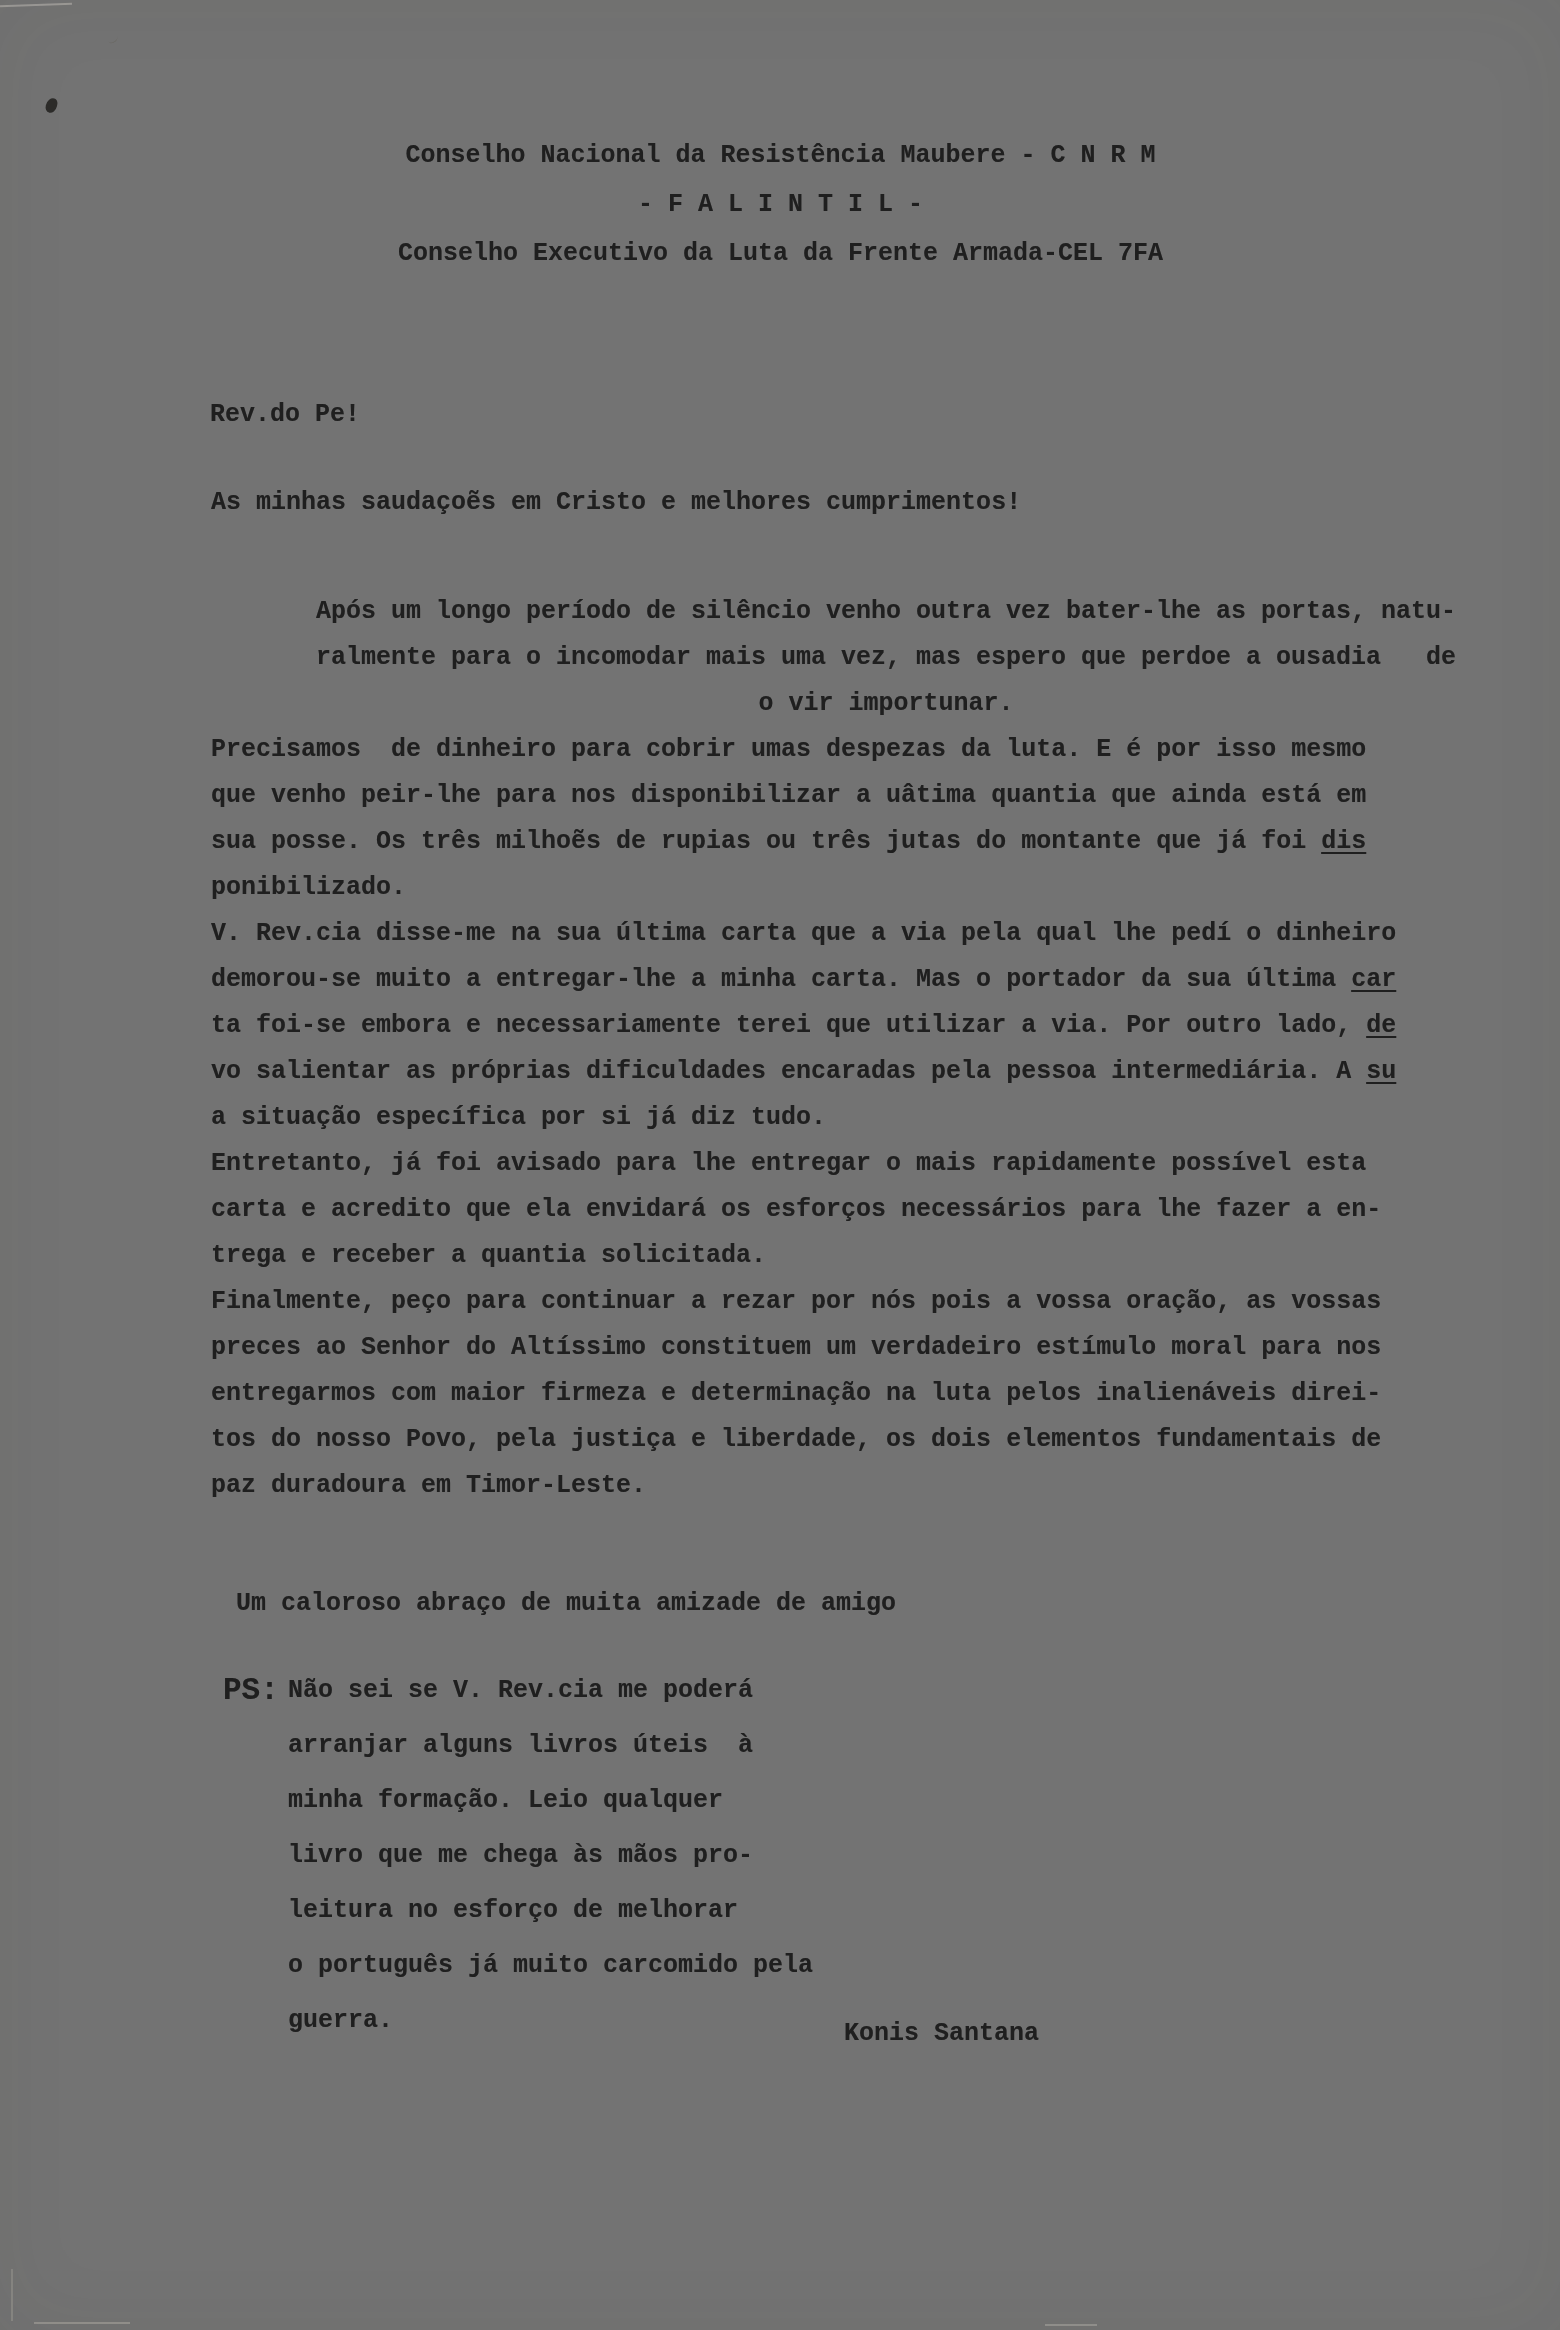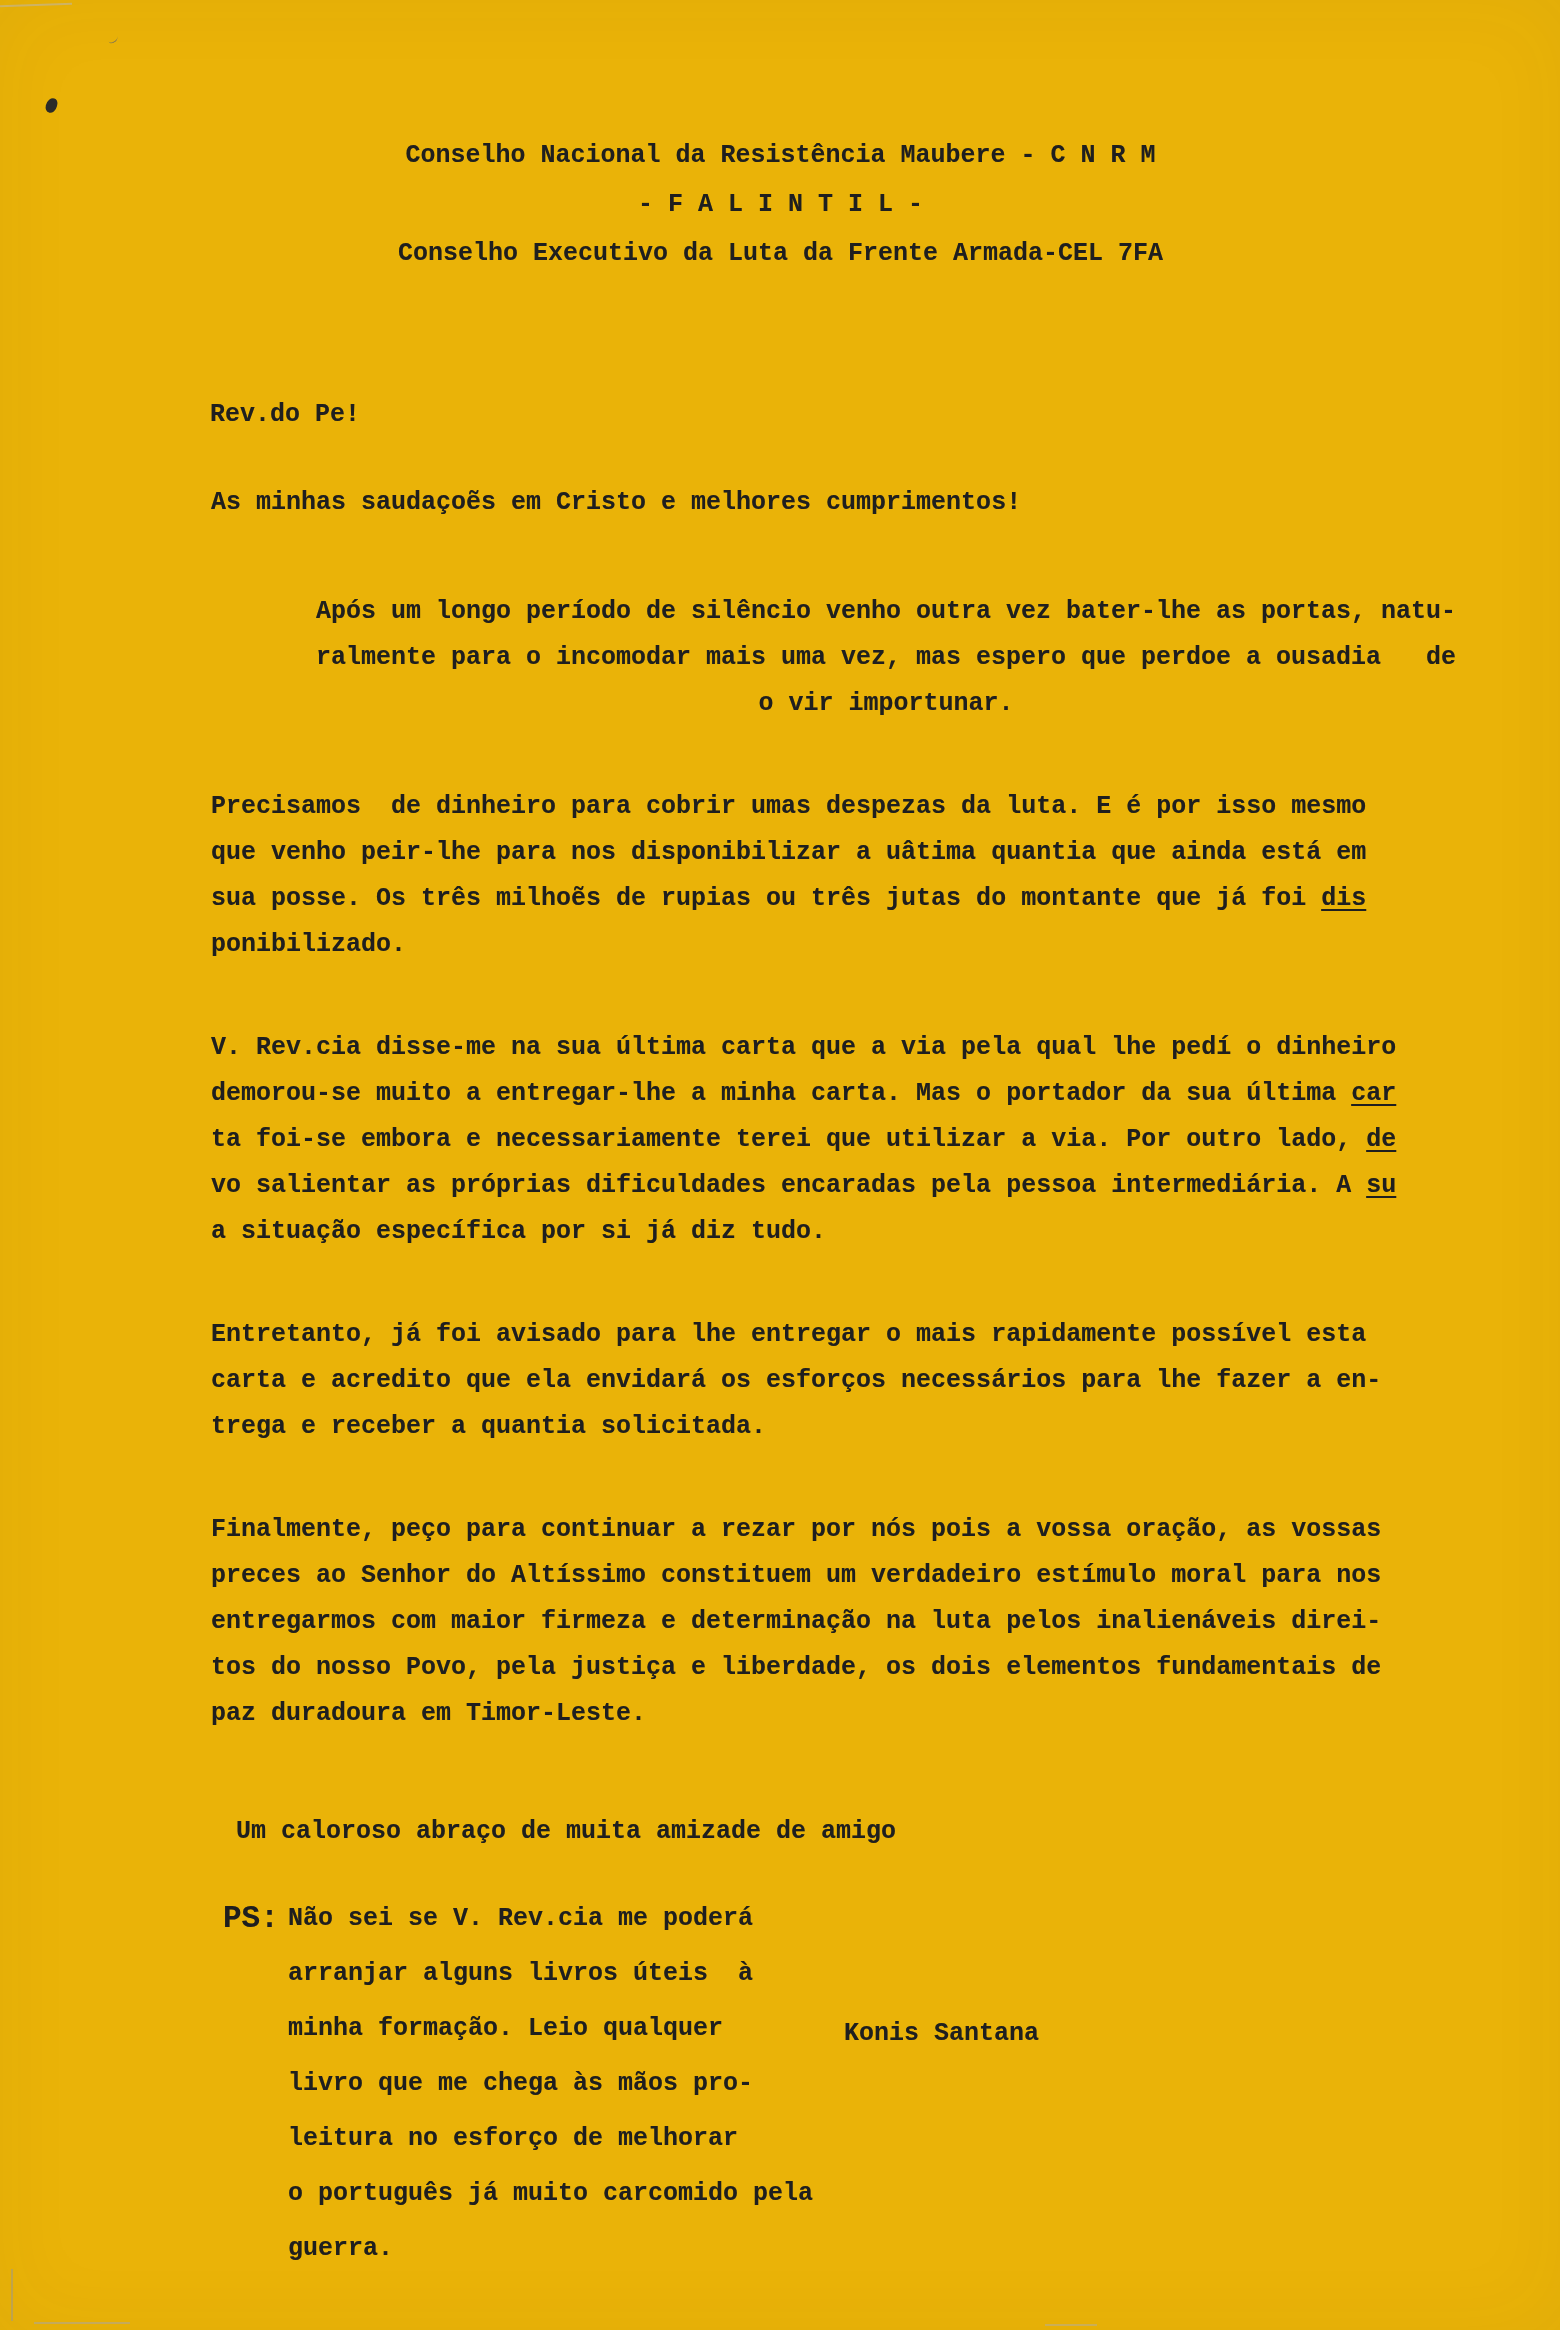--- a/index.html
+++ b/index.html
@@ -45,21 +45,20 @@
     margin-left: 211px;
     font-size: 25px;
     line-height: 46px;
     white-space: pre;
   }
   .body {
     margin-top: 63px;
     margin-left: 211px;
   }
   .para {
-    margin-top: 57px;
   }
   .para:first-child {
     margin-top: 0;
     text-align: center;
   }
   .line {
     font-size: 25px;
     line-height: 46px;
     white-space: pre;
   }
@@ -143,21 +142,21 @@
   .a-bottomline2 {
     left: 1045px; top: 2324px;
     width: 52px; height: 1.8px;
     background: #aeaba3;
     opacity: 0.5;
   }
 </style>
 </head>
 <body>
 
-<div class="sheet" style="background: #eab308; color: rgb(31, 31, 31);">
+<div class="sheet" style="background: #737373; color: rgb(31, 31, 31);">
 
   <div class="artifact a-blob"></div>
   <div class="artifact a-squiggle"></div>
   <div class="artifact a-topline"></div>
   <div class="artifact a-leftline"></div>
   <div class="artifact a-bottomline1"></div>
   <div class="artifact a-bottomline2"></div>
 
   <header class="letterhead">
     <div class="lh-line">Conselho Nacional da Resistência Maubere - C N R M</div>

